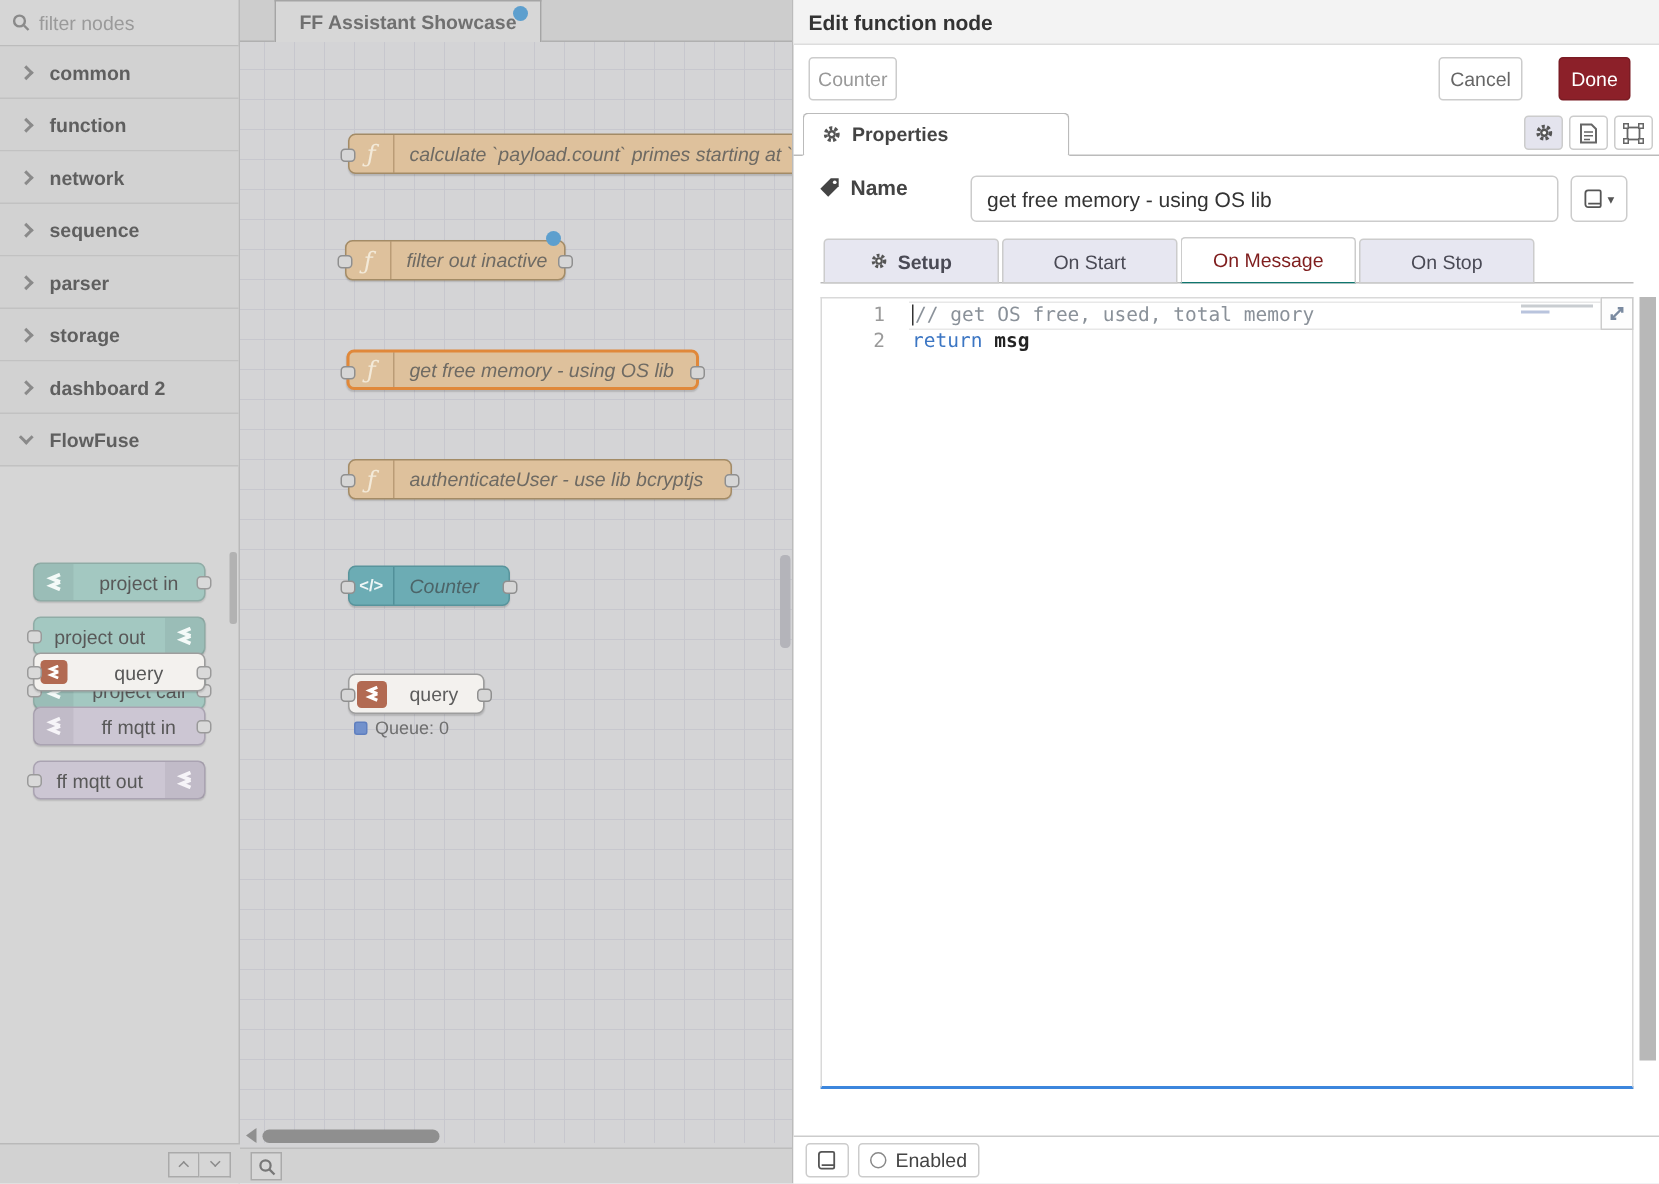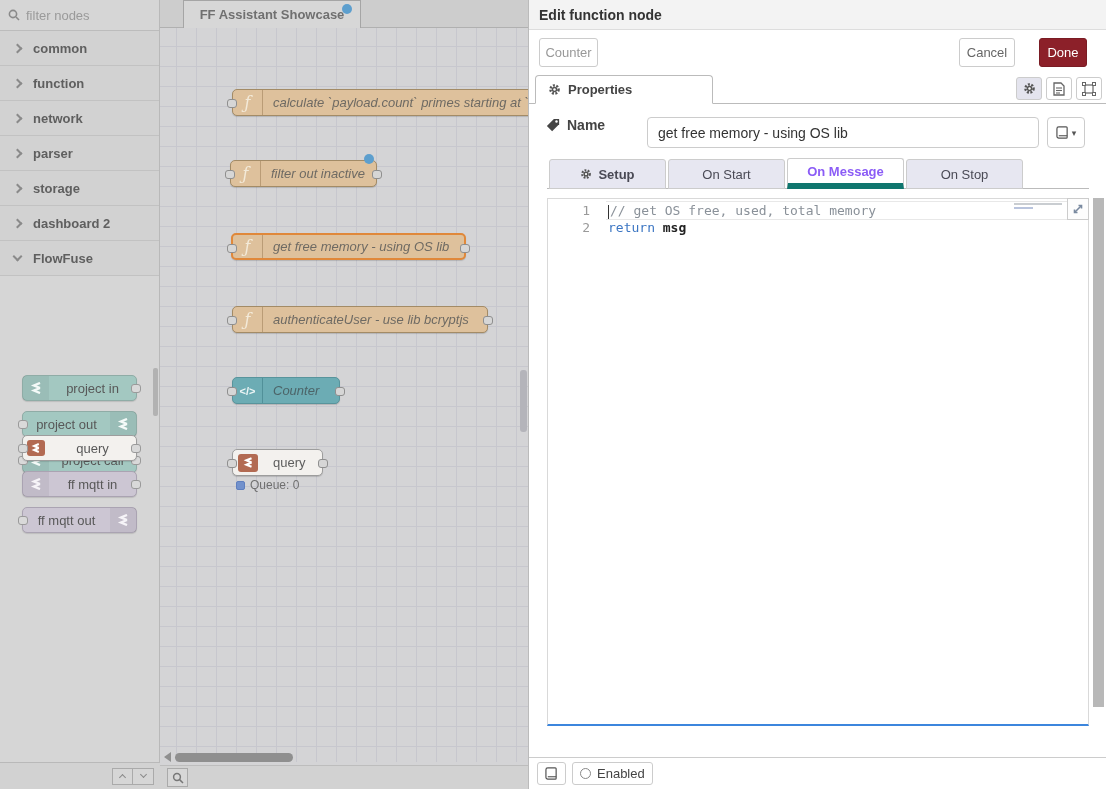--- a/index.html
+++ b/index.html
@@ -79,21 +79,21 @@
   .tray-tab-label { font-size:13px; font-weight:bold; color:#444; }
   .mini-btn { position:absolute; top:4px; width:26px; height:23px; border:1px solid #ccc; border-radius:3px; background:#fff; display:flex; align-items:center; justify-content:center; cursor:pointer; }
   .mini-btn.active { background:#e4e4ee; }
   .namerow { height:54px; position:relative; }
   .name-label { position:absolute; left:17px; top:13px; display:flex; align-items:center; gap:7px; font-size:14px; color:#444; font-weight:bold; }
   .name-input { position:absolute; left:118px; top:13px; width:392px; height:31px; border:1px solid #ccc; border-radius:4px; font-size:14px; color:#333; padding:0 10px; outline:none; font-family:"Liberation Sans",sans-serif; background:#fff; }
   .lib-btn { position:absolute; left:518px; top:13px; width:38px; height:31px; border:1px solid #ccc; border-radius:4px; background:#fff; display:flex; align-items:center; justify-content:center; gap:3px; cursor:pointer; color:#555; }
   .functabs { height:41px; position:relative; }
   .functabs .baseline { position:absolute; left:18px; bottom:10px; width:542px; border-bottom:1px solid #bbb; }
   .ftab { position:absolute; bottom:10px; height:30px; width:117px; background:#e7e7f1; border:1px solid #ccc; border-radius:3px 3px 0 0; display:flex; align-items:center; justify-content:center; gap:6px; font-size:13px; color:#4a4a55; cursor:pointer; }
-  .ftab.active { background:#fff; border-bottom:6px solid #0f766e; font-weight:bold; color:#8b5cf6; height:31px; z-index:2; }
+  .ftab.active { background:#fff; border-bottom:1px solid #0f766e; font-weight:normal; color:#7f1d1d; height:31px; z-index:2; }
   
   .code { position:absolute; left:18px; top:198px; width:542px; height:528px; background:#fff; border:1px solid #d9d9d9; border-bottom:2px solid #3c86dd; }
   .codeline { position:absolute; left:0; height:18px; width:100%; display:flex; font-family:"DejaVu Sans Mono","Liberation Mono",monospace; font-size:13px; line-height:18px; }
   .lnum { width:42px; text-align:right; color:#9a9a9a; flex:0 0 42px; }
   .ltext { padding-left:18px; white-space:pre; }
   .curline { position:absolute; left:58px; right:16px; top:2px; height:19px; border-top:1px solid #e8e8e8; border-bottom:1px solid #e8e8e8; }
   .cursor { display:inline-block; width:1px; height:14px; background:#333; vertical-align:middle; margin-right:1px; }
   .tok-comment { color:#8a9199; }
   .tok-keyword { color:#3c76c3; }
   .tok-var { color:#222; font-weight:bold; }
@@ -130,20 +130,24 @@
     <div class="cat">
       <span class="chev"></span>
       <span class="cat-label">function</span>
     </div>
     <div class="cat">
       <span class="chev"></span>
       <span class="cat-label">network</span>
     </div>
     <div class="cat">
       <span class="chev"></span>
+      <span class="cat-label">sequence</span>
+    </div>
+    <div class="cat">
+      <span class="chev"></span>
       <span class="cat-label">parser</span>
     </div>
     <div class="cat">
       <span class="chev"></span>
       <span class="cat-label">storage</span>
     </div>
     <div class="cat">
       <span class="chev"></span>
       <span class="cat-label">dashboard 2</span>
     </div>

